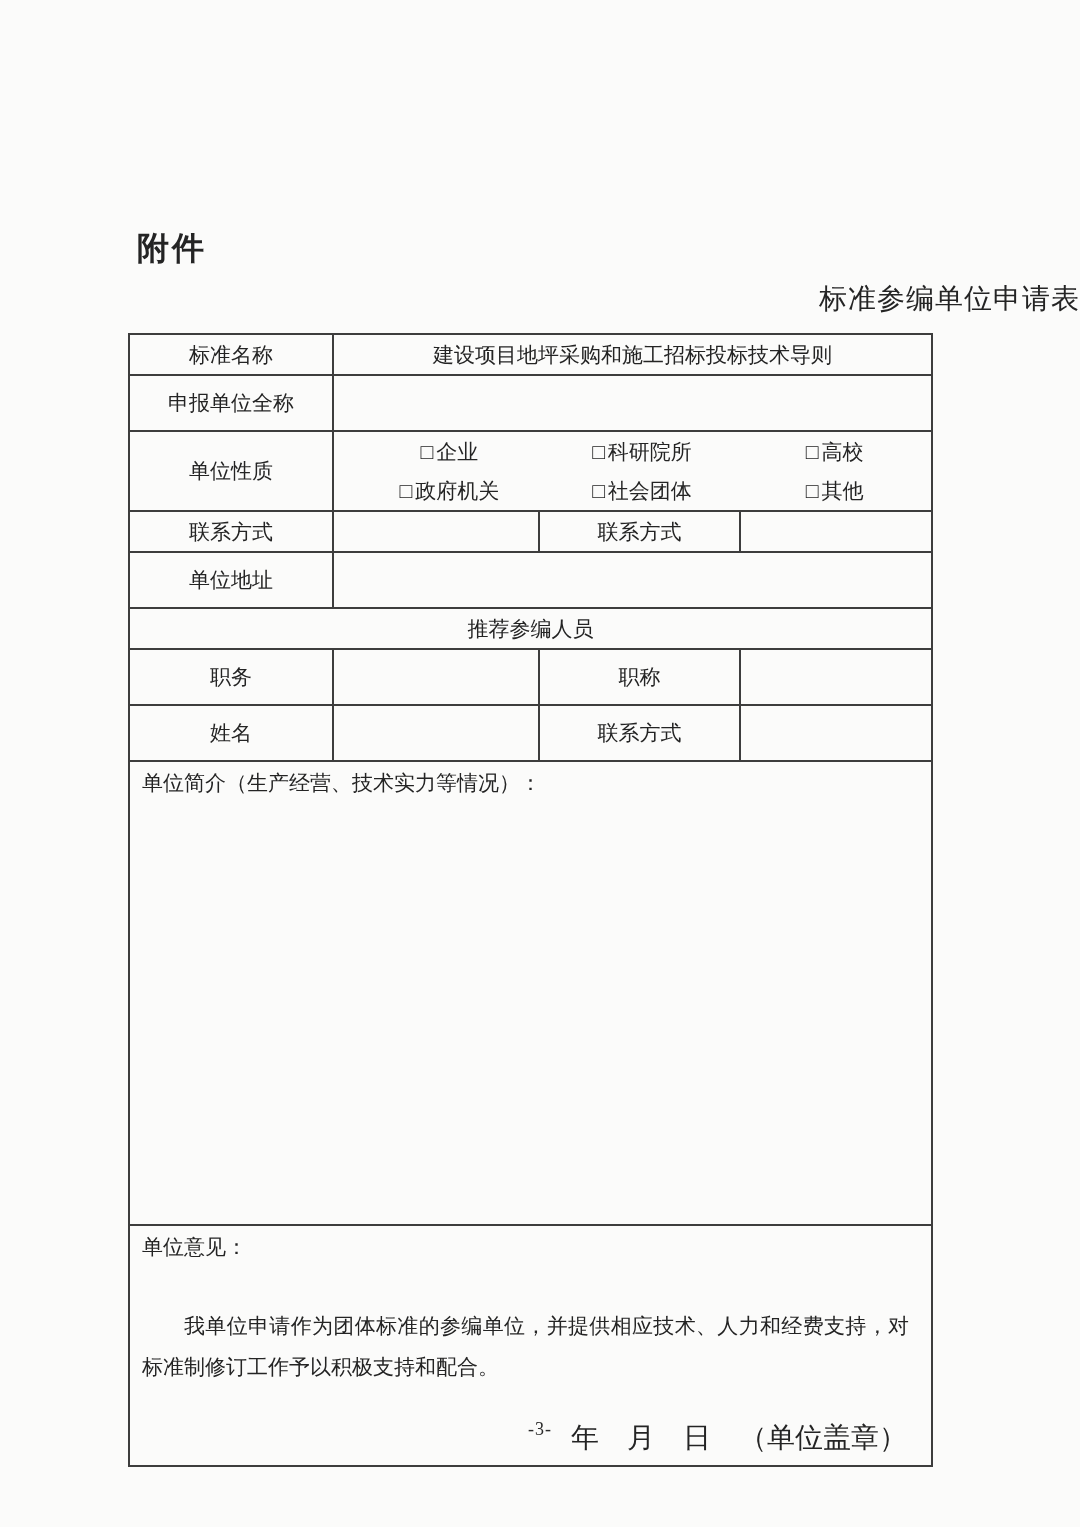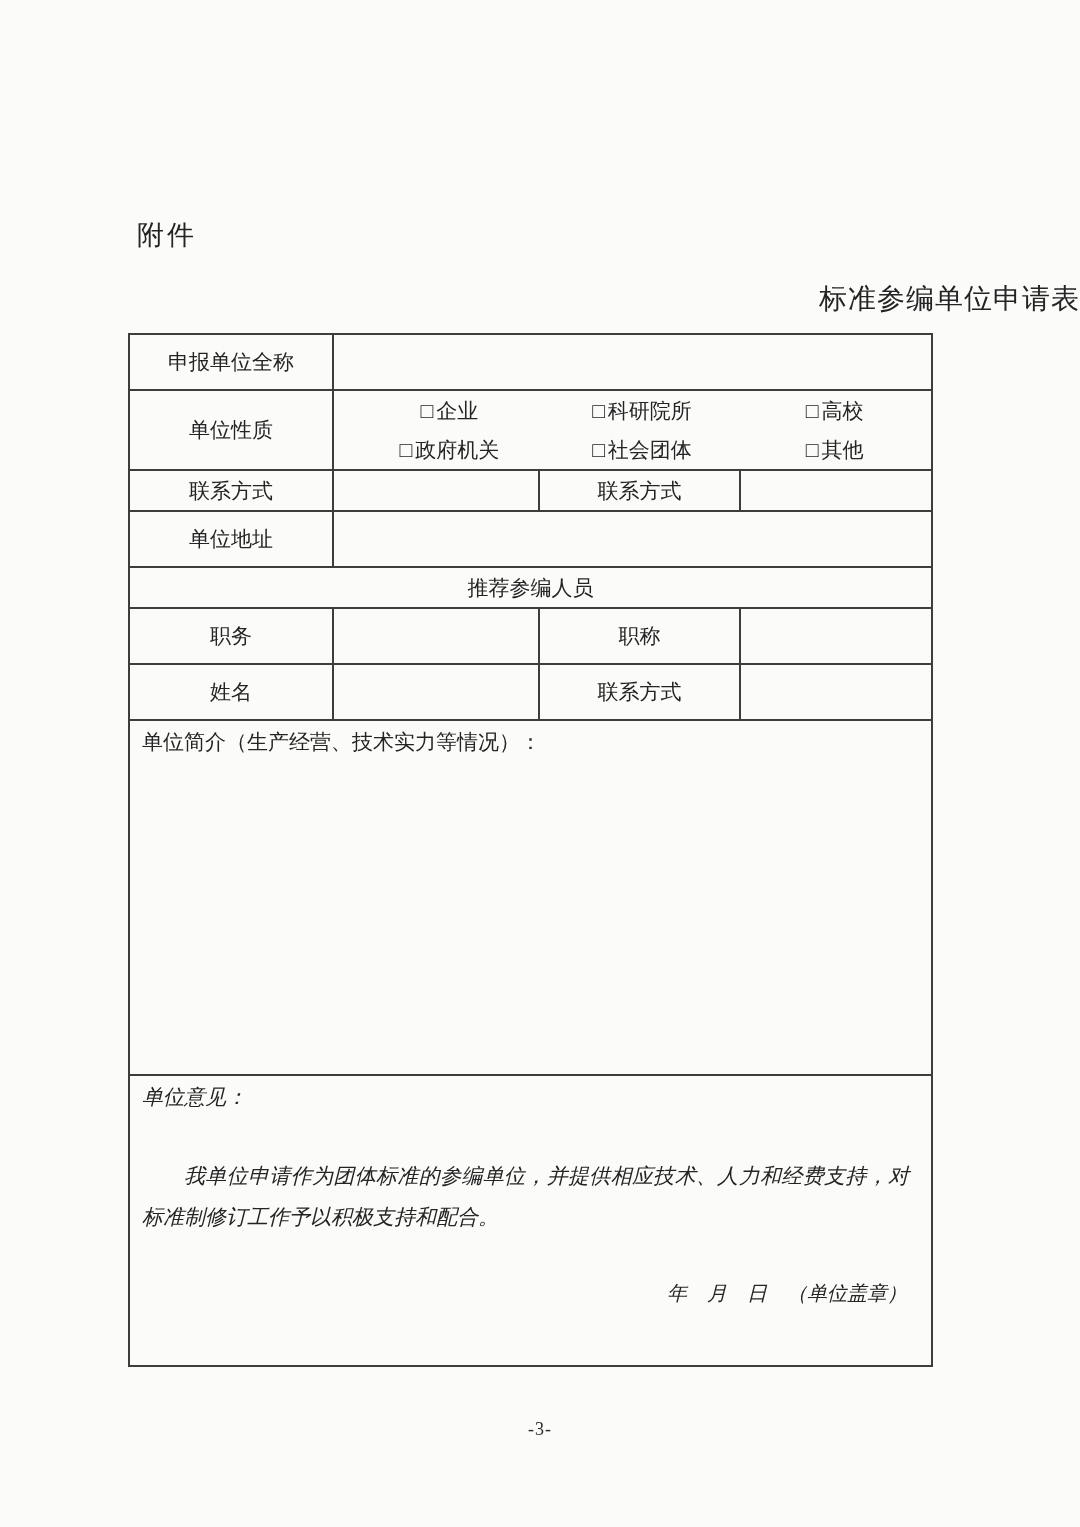--- a/index.html
+++ b/index.html
@@ -9,23 +9,24 @@
     height: 1527px;
     margin: 0 auto;
     background: #fbfbfa;
     font-family: "Liberation Serif", "DejaVu Serif", serif;
     color: #242424;
     overflow: hidden;
   }
   .attachment {
     position: absolute;
     left: 137px;
-    top: 217px;
-    font-size: 27px;
+    top: 227px;
+    font-size: 32px;
     letter-spacing: 3px;
+    font-weight: bold;
   }
   .doc-title {
     position: absolute;
     left: 0;
     top: 280px;
     width: 100%;
     text-align: right;
     font-size: 28px;
     letter-spacing: 1px;
   }
@@ -41,22 +42,22 @@
     border: 2px solid #3d3d3d;
     font-size: 21px;
     padding: 0;
     overflow: hidden;
   }
   .lbl { text-align: center; vertical-align: middle; }
   .val { text-align: center; vertical-align: middle; }
   tr.h41 { height: 41px; }
   tr.h40 { height: 56px; }
   tr.h82 { height: 64px; }
-  tr.h359 { height: 355px; padding-left: 41px; }
-  tr.h241 { height: 291px; font-style: italic; }
+  tr.h359 { height: 464px; padding-left: 41px; }
+  tr.h241 { height: 241px; }
   .opts {
     display: grid;
     grid-template-columns: 1fr 1fr 1fr;
     grid-template-rows: 1fr 1fr;
     height: 78px;
     align-items: center;
     padding-left: 19px;
   }
   .opt { justify-self: center; white-space: nowrap; }
   .cb { display: inline-block; margin-right: 3px; }
@@ -70,21 +71,21 @@
     text-indent: 2em;
     line-height: 1.95;
     text-align: justify;
     padding-right: 2px;
   }
   .dateline {
     position: absolute;
     right: 24px;
     bottom: 6px;
     white-space: nowrap;
-    font-size: 20px;
+    font-size: 28px;
   }
   .pagenum {
     position: absolute;
     top: 1419px;
     left: 0;
     width: 100%;
     text-align: center;
     font-size: 18px;
     letter-spacing: 1px;
     color: #2b2b2b;
@@ -101,20 +102,24 @@
 
   <table class="form">
     <colgroup>
       <col style="width:204px">
       <col style="width:206px">
       <col style="width:201px">
       <col style="width:192px">
     </colgroup>
 
     <tbody>
+        <tr class="h41">
+      <td class="lbl">标准名称</td>
+      <td class="val" colspan="3">建设项目地坪采购和施工招标投标技术导则</td>
+    </tr>
 
     <tr class="h40">
       <td class="lbl">申报单位全称</td>
       <td class="val" colspan="3"></td>
     </tr>
 
     <tr class="h82">
       <td class="lbl">单位性质</td>
       <td colspan="3">
         <div class="opts">

